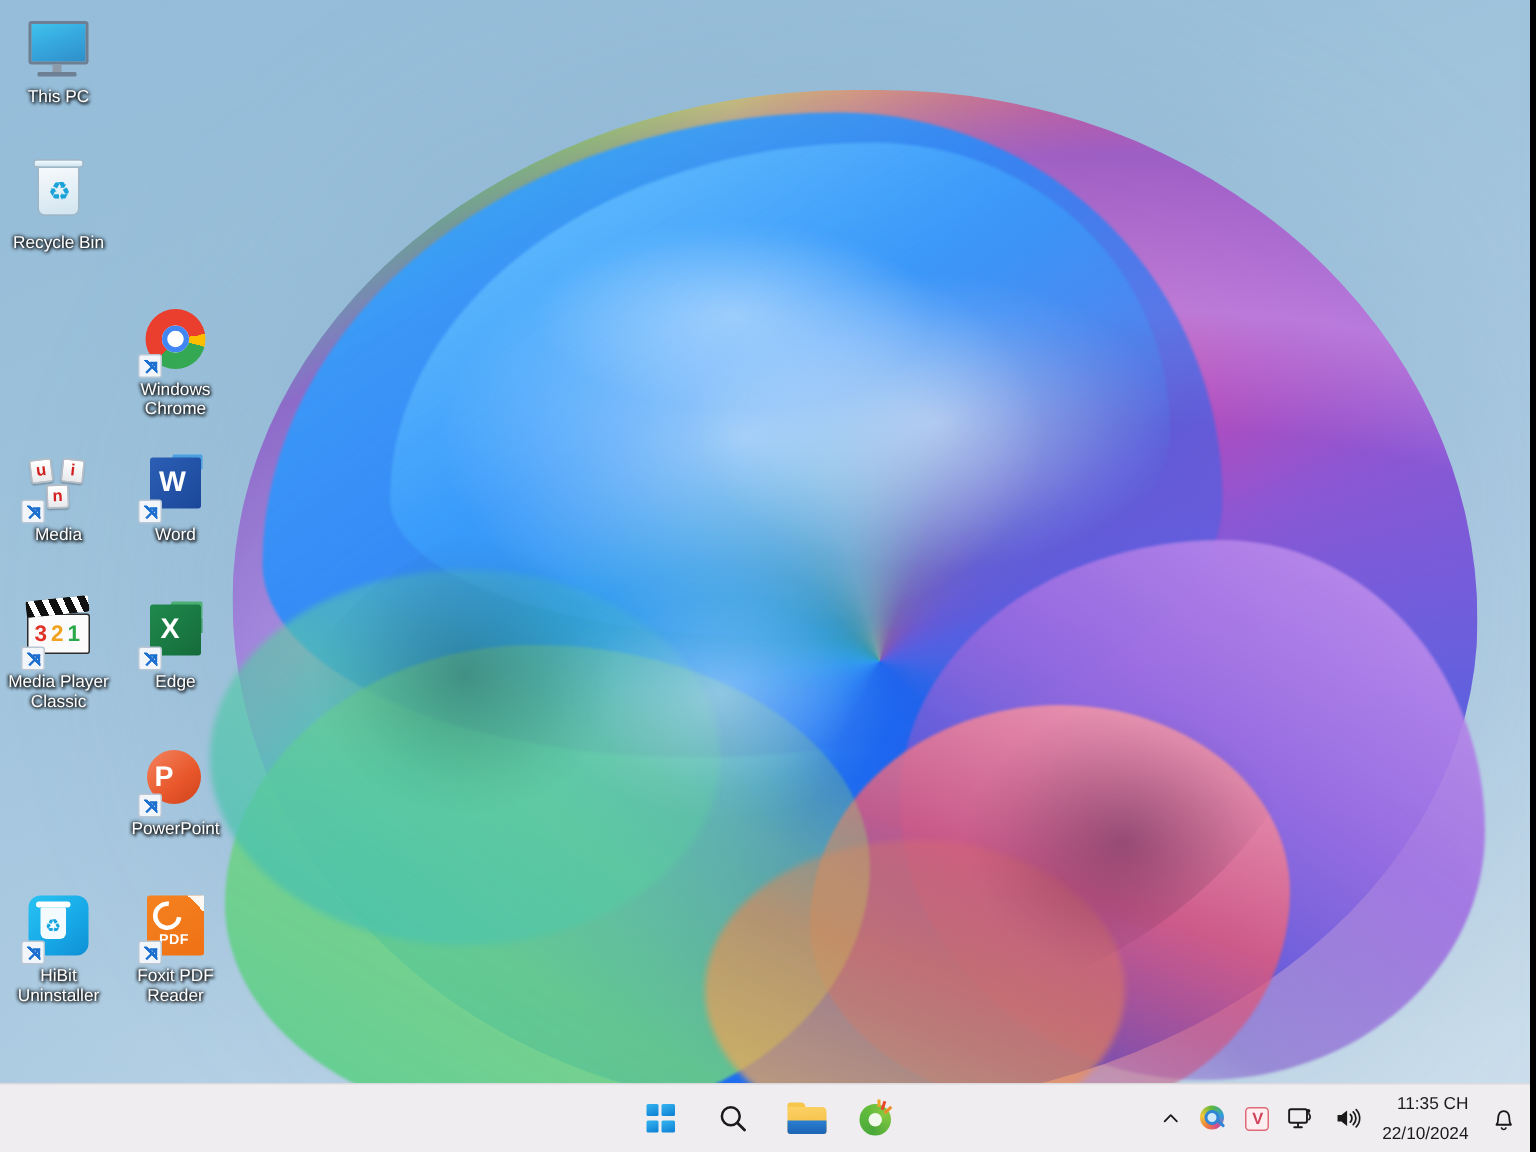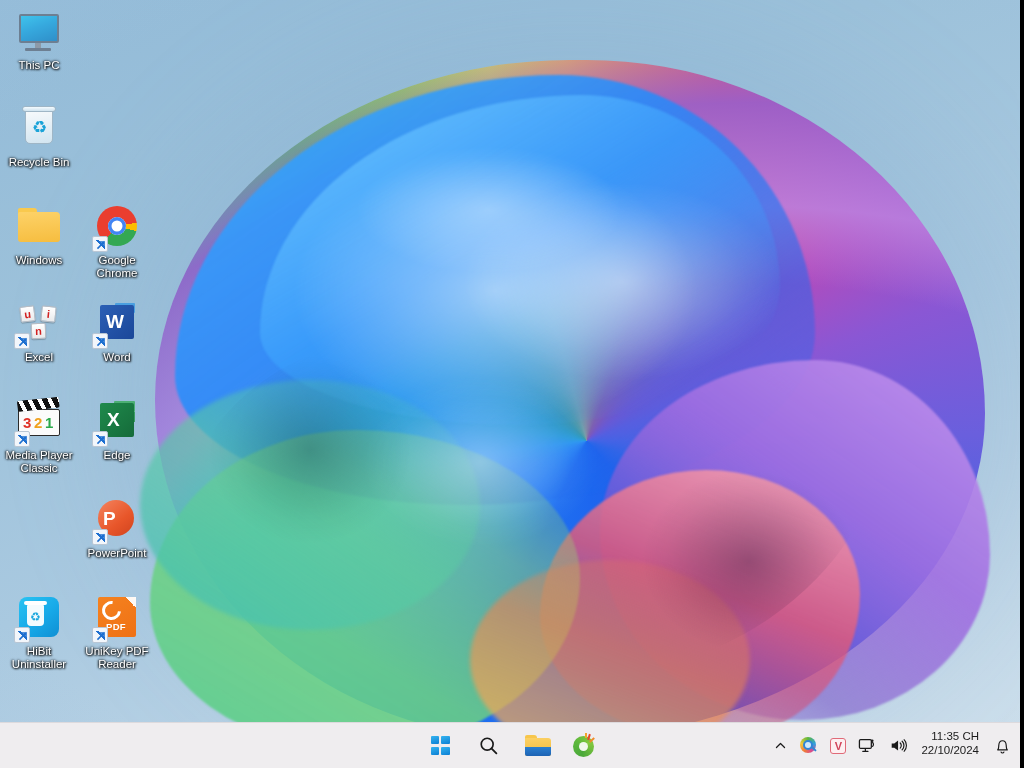--- a/index.html
+++ b/index.html
@@ -266,21 +266,21 @@
     background:linear-gradient(180deg,#2a7fd1,#1d63b4); border-radius:0 0 2px 2px; }
 
   #tb-right{
     position:absolute; right:8px; display:flex; align-items:center; gap:2px;
   }
   .tray-btn{
     height:34px; min-width:26px; padding:0 5px; border-radius:4px;
     display:flex; align-items:center; justify-content:center; cursor:default;
   }
   #tray-clock{
-    display:flex; flex-direction:column; align-items:flex-end; justify-content:flex-start;
+    display:flex; flex-direction:column; align-items:flex-end; justify-content:space-between;
     padding:0 8px 0 6px; height:34px; border-radius:4px; cursor:default;
     font-size:11.5px; color:#1b1b1b; line-height:14px;
   }
   .unikey-tray{ width:16px; height:16px; border:1.6px solid #e06a78; border-radius:3px;
     background:#fdeff1; color:#d1435a; font-size:11px; font-weight:bold;
     display:flex; align-items:center; justify-content:center; }
 </style>
 </head>
 <body>
 
@@ -321,52 +321,45 @@
     <div class="icon" style="left:0px;  top:105px;">
       <div class="glyph">
         <div class="recbin"></div>
           <div class="recbin-lid"></div>
           <div class="recbin-rec">♻</div>
       </div>
       <div class="label">Recycle Bin</div>
     </div>
 
 
-    <div class="icon" style="left:0px;  top:203px;">
-      <div class="glyph">
-        <div class="folder-tab"></div>
-          <div class="folder"></div>
-      </div>
-      <div class="label">Windows</div>
-    </div>
 
     <div class="icon" style="left:78px; top:203px;">
       <div class="glyph">
         <div class="chrome"></div>
         <div class="shortcut">
           <svg class="arw" viewBox="0 0 10 10">
               <path d="M2 8 L8 2 M4.5 2 H8 V5.5" stroke="#1d6fd0" stroke-width="1.6" fill="none" stroke-linecap="square"></path>
             </svg>
         </div>
       </div>
-      <div class="label">Google Chrome</div>
+      <div class="label">Windows Chrome</div>
     </div>
 
     <div class="icon" style="left:0px;  top:300px;">
       <div class="glyph">
         <div class="unikey-key" style="left:5px;  top:6px;  transform:rotate(-7deg);">u</div>
         <div class="unikey-key" style="left:26px; top:6px;  transform:rotate(6deg);">i</div>
         <div class="unikey-key" style="left:16px; top:23px; transform:rotate(-2deg);">n</div>
         <div class="shortcut">
           <svg class="arw" viewBox="0 0 10 10">
               <path d="M2 8 L8 2 M4.5 2 H8 V5.5" stroke="#1d6fd0" stroke-width="1.6" fill="none" stroke-linecap="square"></path>
             </svg>
         </div>
       </div>
-      <div class="label">Excel</div>
+      <div class="label">Media</div>
     </div>
 
     <div class="icon" style="left:78px; top:300px;">
       <div class="glyph">
         <div class="word-top"></div>
         <div class="word"></div>
         <div class="off-letter" style="left:13px; top:12px;">W</div>
         <div class="shortcut">
           <svg class="arw" viewBox="0 0 10 10">
               <path d="M2 8 L8 2 M4.5 2 H8 V5.5" stroke="#1d6fd0" stroke-width="1.6" fill="none" stroke-linecap="square"></path>
@@ -443,21 +436,21 @@
             <div class="foxit-fold"></div>
           </div>
         <div class="foxit-c"></div>
         <div class="foxit-pdf">PDF</div>
         <div class="shortcut">
           <svg class="arw" viewBox="0 0 10 10">
               <path d="M2 8 L8 2 M4.5 2 H8 V5.5" stroke="#1d6fd0" stroke-width="1.6" fill="none" stroke-linecap="square"></path>
             </svg>
         </div>
       </div>
-      <div class="label">UniKey PDF Reader</div>
+      <div class="label">Foxit PDF Reader</div>
     </div>
 
   </div>
 
   <div id="taskbar">
 
     <div id="tb-center">
 
       <div class="tb-btn" title="Start">
         <div class="win-logo">

